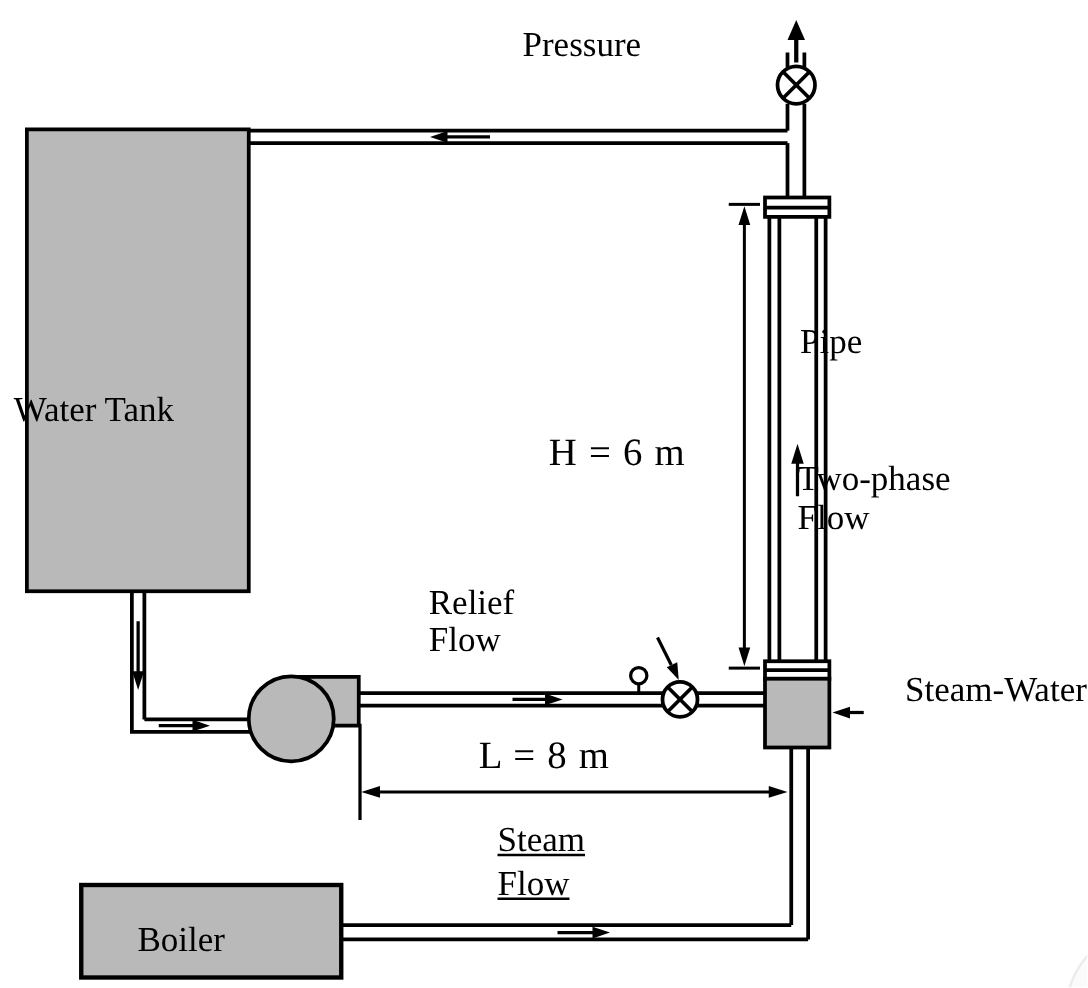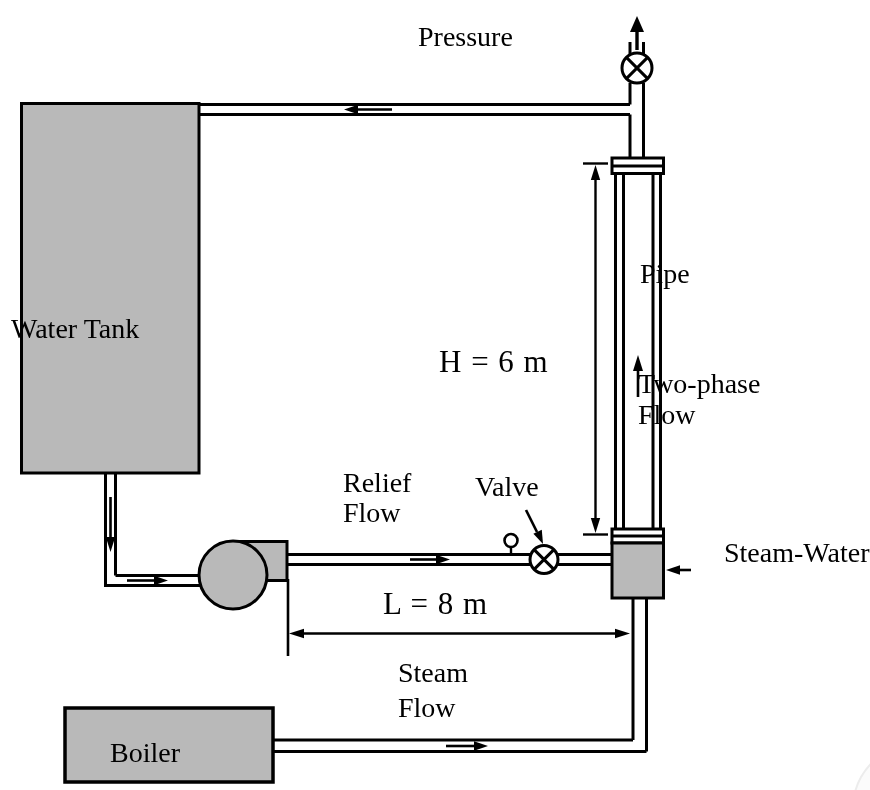--- a/index.html
+++ b/index.html
@@ -17,21 +17,21 @@
   .diml { stroke:var(--line,#000); stroke-width:2.4; fill:none; }
   .gray { fill:var(--component-fill,#b9b9b9); stroke:var(--line,#000); stroke-width:3; }
   .bw4  { stroke-width:3.5; }
   .white{ fill:#ffffff; stroke:var(--line,#000); stroke-width:3; }
   .ah   { fill:var(--line,#000); stroke:none; }
   
   .lbl { position:absolute; text-align:left; font-size:28px; line-height:31px; white-space:nowrap; }
   .lbl span { display:block; }
   .dim { font-size:31px; letter-spacing:1px; }
   .lh30 { line-height:30px; }
-  .lh35 { line-height:35px; }
+  .lh35 { line-height:35px;text-decoration:underline; }
   .page-curl {
     position:absolute; left:852px; top:742px; width:130px; height:130px;
     border-radius:50%; background:#fbfbfb; border:2px solid #ececec;
   }
 </style>
 </head>
 <body>
 
 <div class="stage">
 
@@ -165,21 +165,20 @@
   </div>
 
   <div class="lbl" style="left:11px; top:313px; width:180px;font-family:Liberation Serif, serif;">Water Tank</div>
 
 
   <div class="lbl lh30" style="left:343px; top:468px; width:120px;">
     <span>Relief</span>
     <span>Flow</span>
   </div>
 
-  <div class="lbl" style="left:475px; top:471px; width:120px;">Valve</div>
 
   <div class="lbl dim" style="left:439px; top:346px; width:160px;">H = 6 m</div>
 
   <div class="lbl" style="left:640px; top:258px; width:120px;">Pipe</div>
 
   <div class="lbl" style="left:638px; top:368px; width:160px;">
     <span>Two-phase</span>
     <span>Flow</span>
   </div>
 

